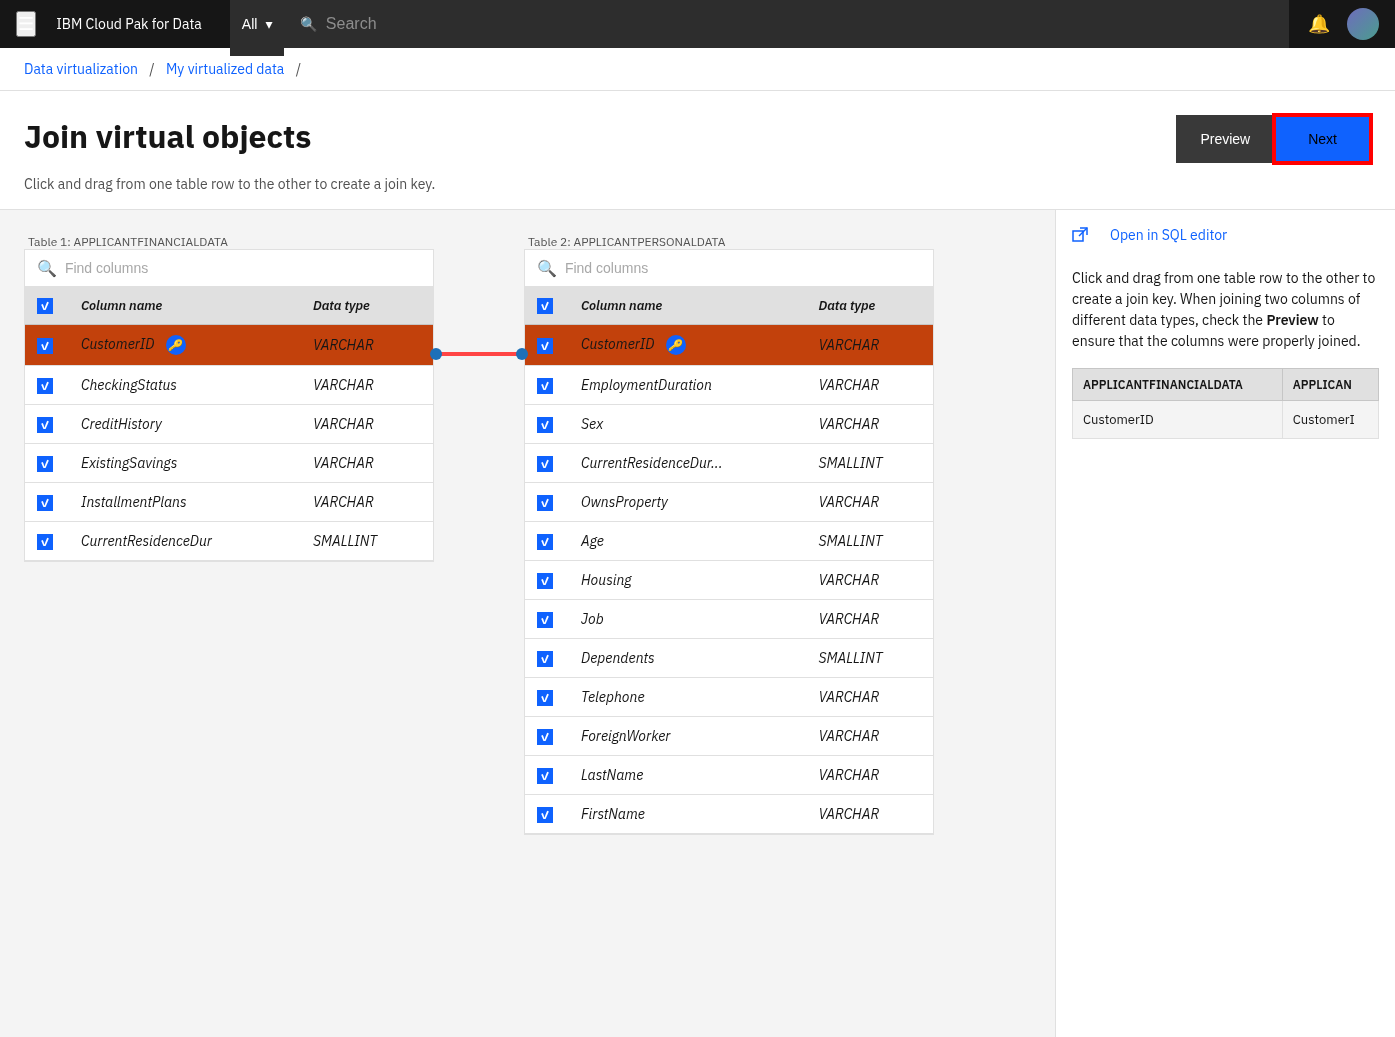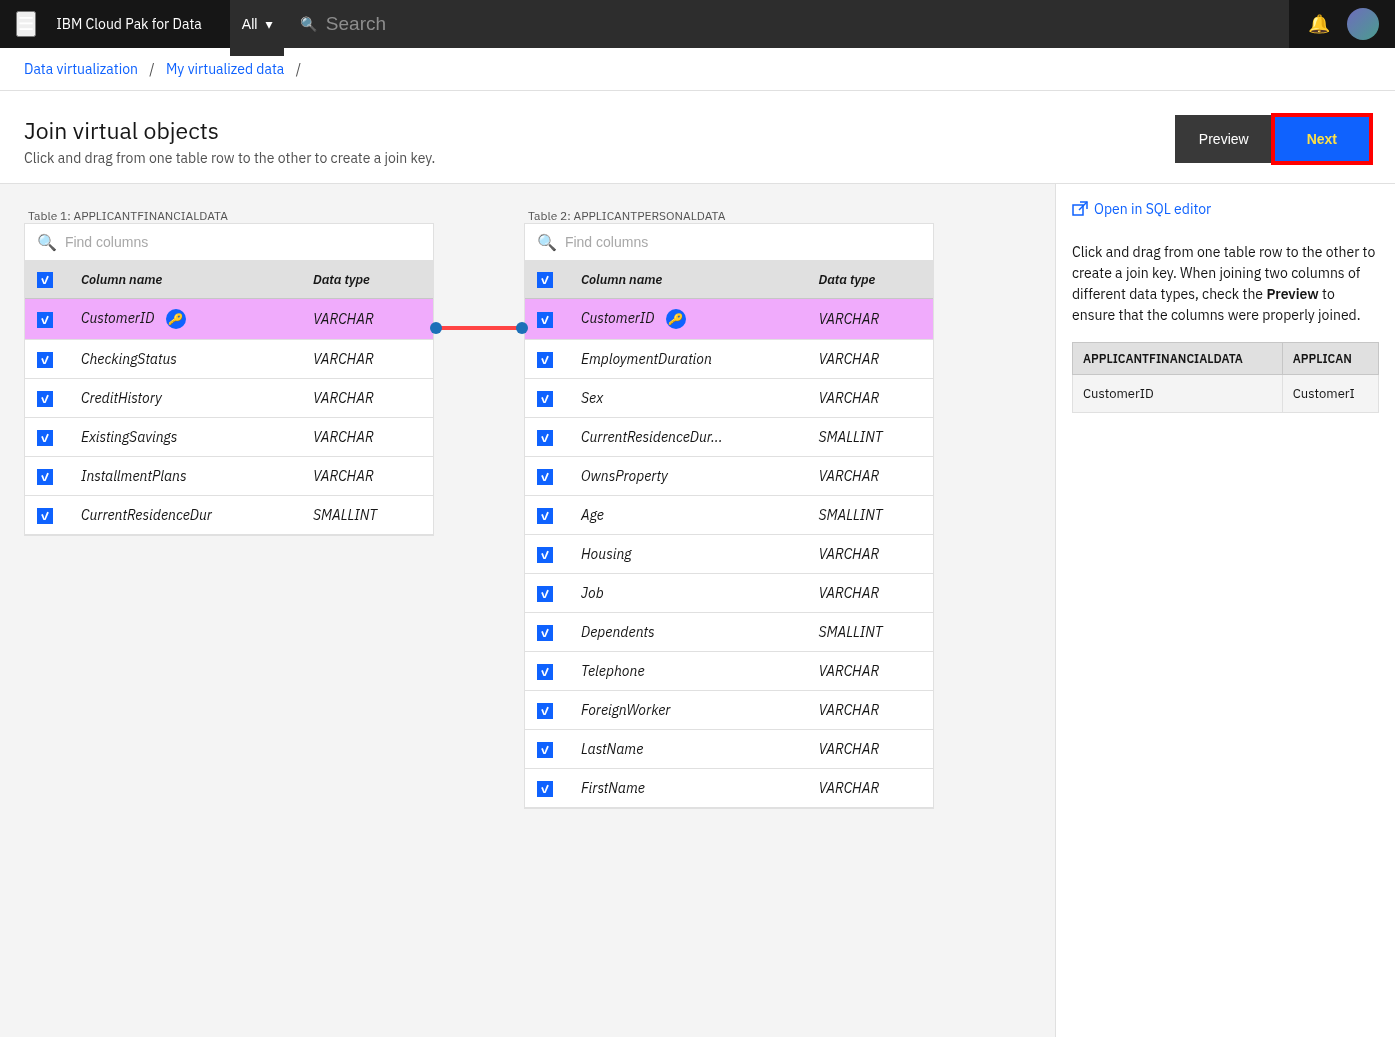--- a/index.html
+++ b/index.html
@@ -44,21 +44,21 @@
       display: flex;
       align-items: center;
       gap: 8px;
       padding: 0 16px;
       flex: 1;
     }
     .nav-search input {
       background: transparent;
       border: none;
       color: #fff;
-      font-size: 19px;
+      font-size: 16px;
       outline: none;
       flex: 1;
     }
     .nav-search input::placeholder { color: #8d8d8d; }
     .nav-icons { display: flex; align-items: center; gap: 8px; }
     .nav-icon-btn { background: transparent; border: none; color: #fff; cursor: pointer; padding: 8px; font-size: 18px; }
     .nav-avatar { width: 32px; height: 32px; border-radius: 50%; background: linear-gradient(135deg, #6f6cbd, #4a9d8e); cursor: pointer; }
 
     
     .breadcrumb {
@@ -73,41 +73,41 @@
 
     
     .page-header {
       background: #fff;
       padding: 24px 24px 16px 24px;
       display: flex;
       align-items: flex-start;
       justify-content: space-between;
       border-bottom: 1px solid #e0e0e0;
     }
-    .page-title { font-size: 23px; font-weight: 400; margin-bottom: 4px; }
+    .page-title { font-size: 32px; font-weight: 700; margin-bottom: 18px; }
     .page-subtitle { font-size: 14px; color: #525252; }
     .header-actions { display: flex; gap: 0; align-items: center; }
     .btn-preview {
       background: #393939;
       color: #fff;
       border: none;
       padding: 14px 24px;
       font-size: 14px;
       cursor: pointer;
       height: 48px;
     }
     .btn-next {
       background: #0f62fe;
-      color: #fde047;
+      color: #000000;
       border: 2px solid #ff0000;
       padding: 14px 32px;
       font-size: 14px;
       cursor: pointer;
       height: 48px;
-      font-weight: 700;
+      font-weight: 400;
       outline: 2px solid #ff0000;
       outline-offset: 0;
     }
 
     
     .main-layout {
       display: flex;
       height: calc(100vh - 48px - 48px - 88px);
       min-height: 700px;
     }
@@ -165,21 +165,21 @@
       font-weight: 600;
       color: #161616;
       border-bottom: 1px solid #c6c6c6;
     }
     .data-table td {
       padding: 10px 12px;
       font-size: 14px;
       border-bottom: 1px solid #e0e0e0;
       color: #161616;
     }
-    .data-table .row-highlighted td { background: #f0abfc; }
+    .data-table .row-highlighted td { background: #c2410c; }
 
     .checkbox-cell { width: 44px; }
     .cb {
       width: 16px;
       height: 16px;
       background: #0f62fe;
       border: none;
       display: inline-flex;
       align-items: center;
       justify-content: center;
@@ -248,21 +248,21 @@
       display: flex;
       flex-direction: column;
       flex-shrink: 0;
     }
     .sql-editor-link {
       padding: 16px 16px 8px 16px;
       color: #0f62fe;
       font-size: 14px;
       display: flex;
       align-items: center;
-      gap: 6px;
+      gap: 22px;
       cursor: pointer;
       text-decoration: none;
     }
 
     .panel-tabs {
       display: flex;
       border-bottom: 1px solid #e0e0e0;
       padding: 0 16px;
     }
     .panel-tab {

